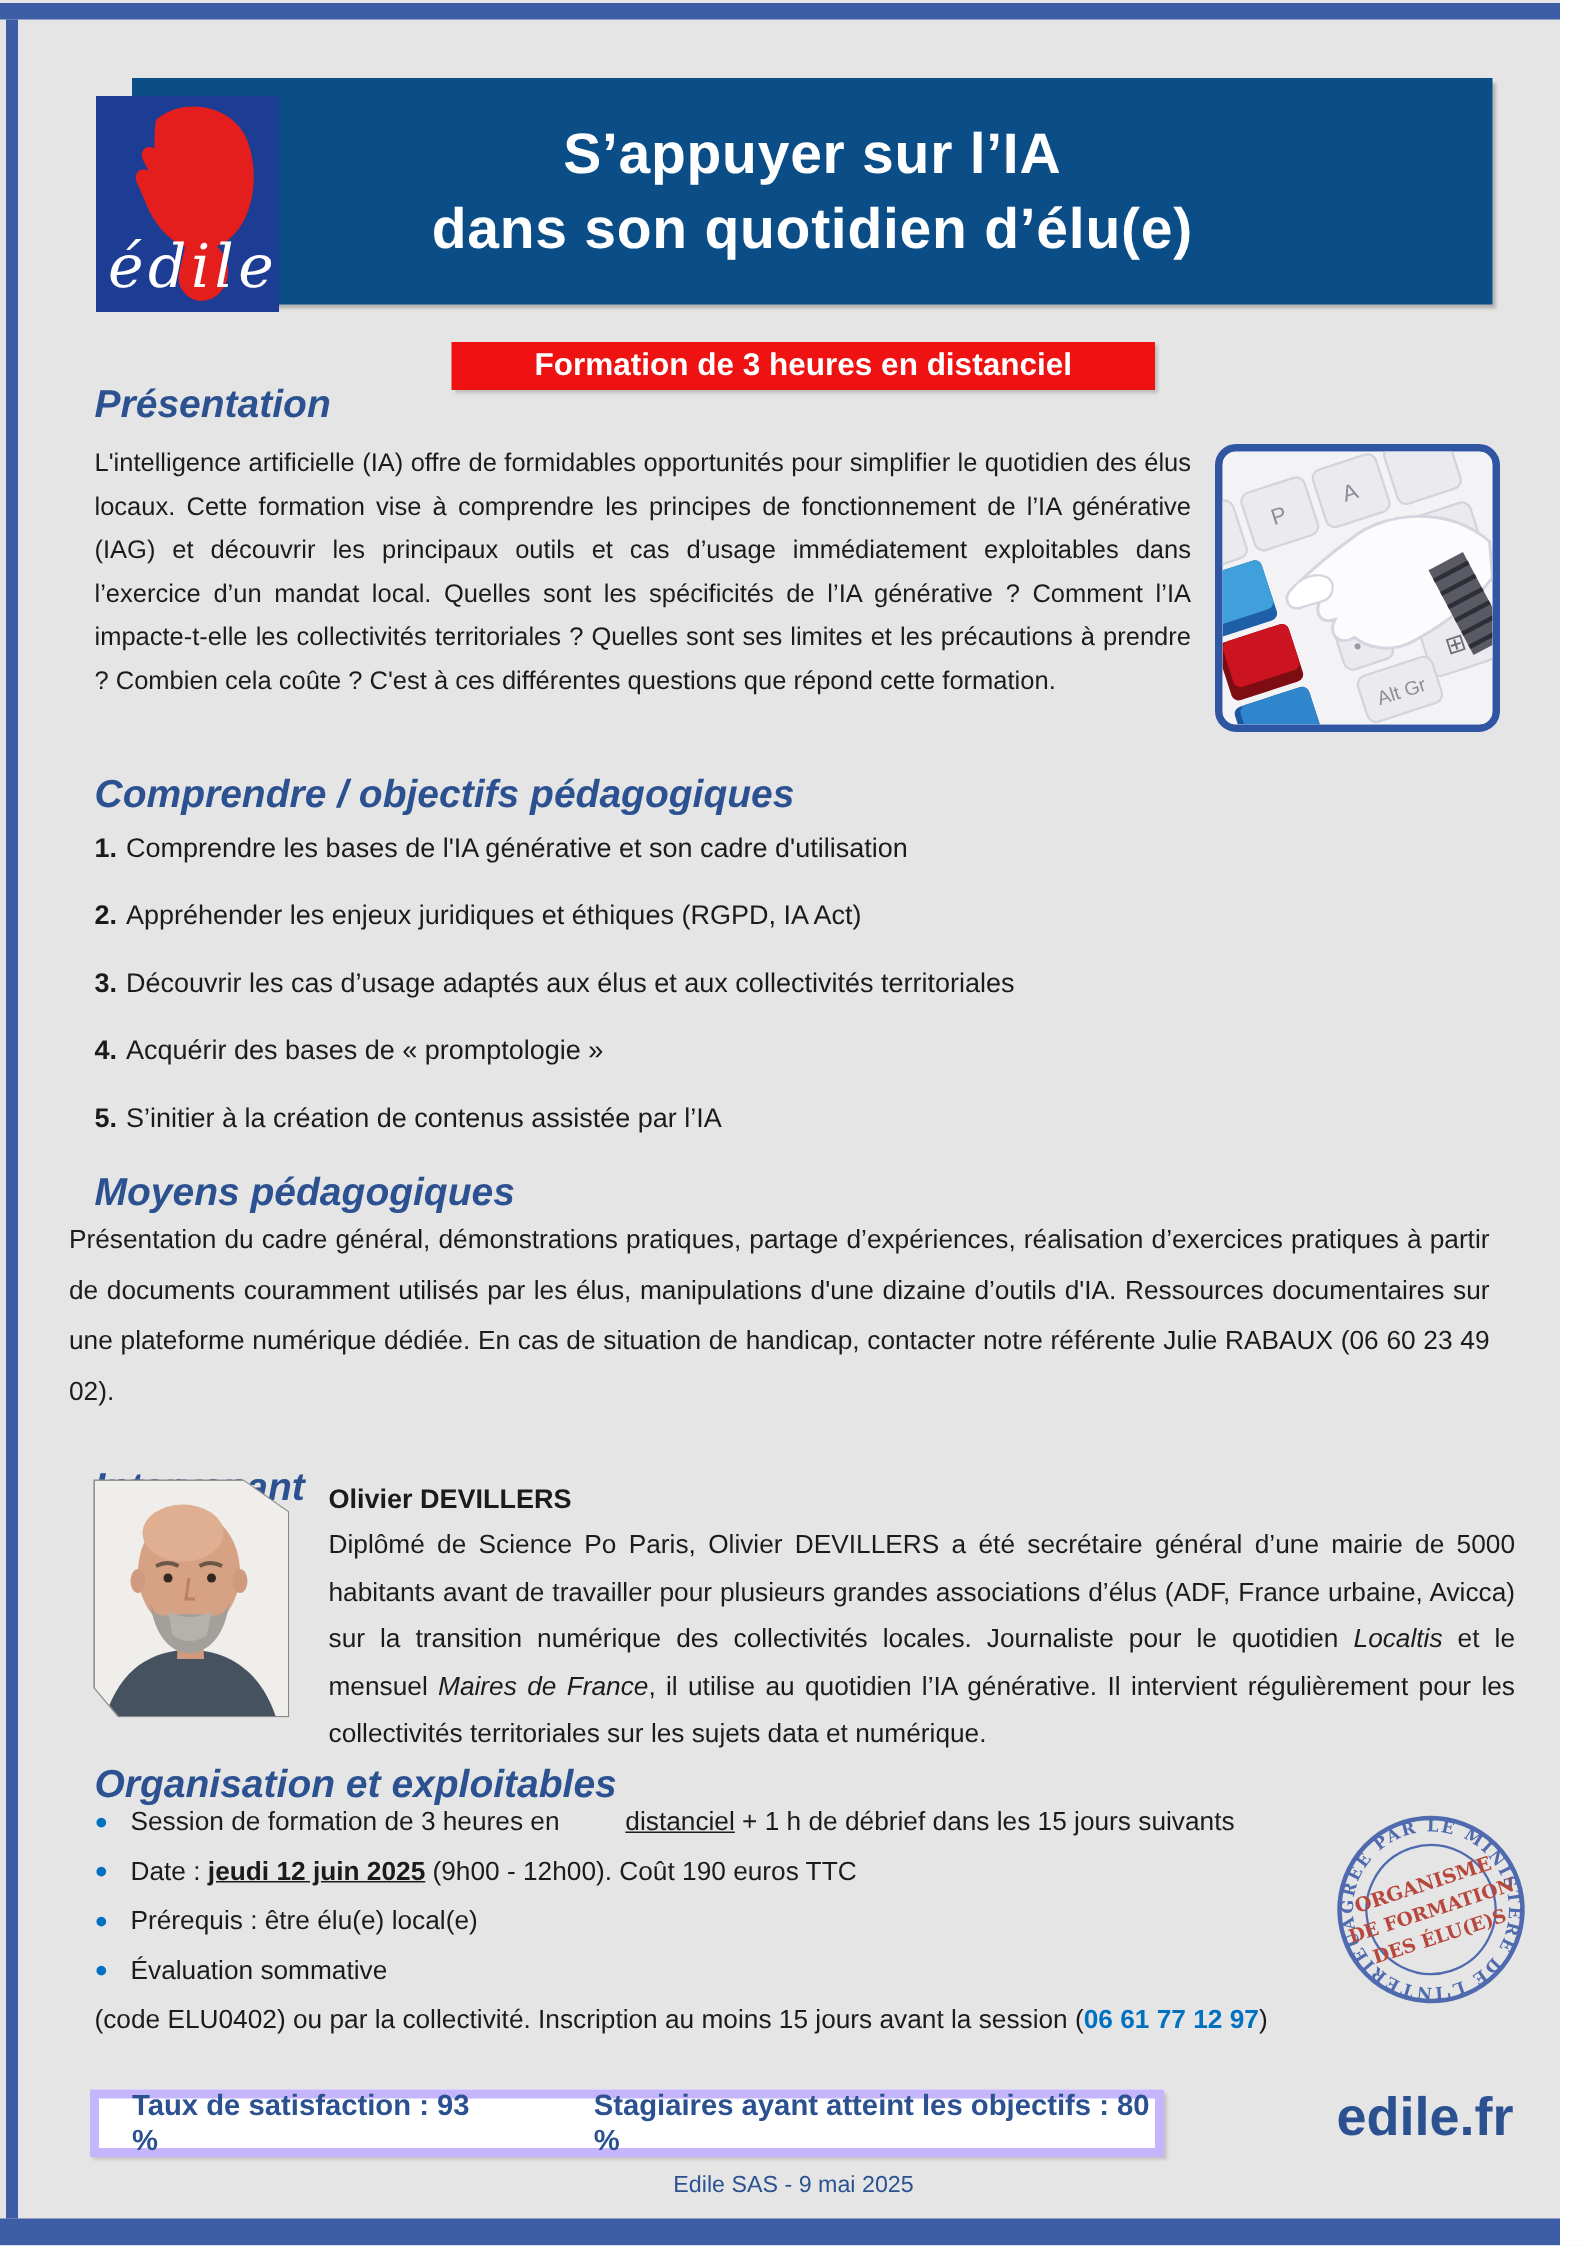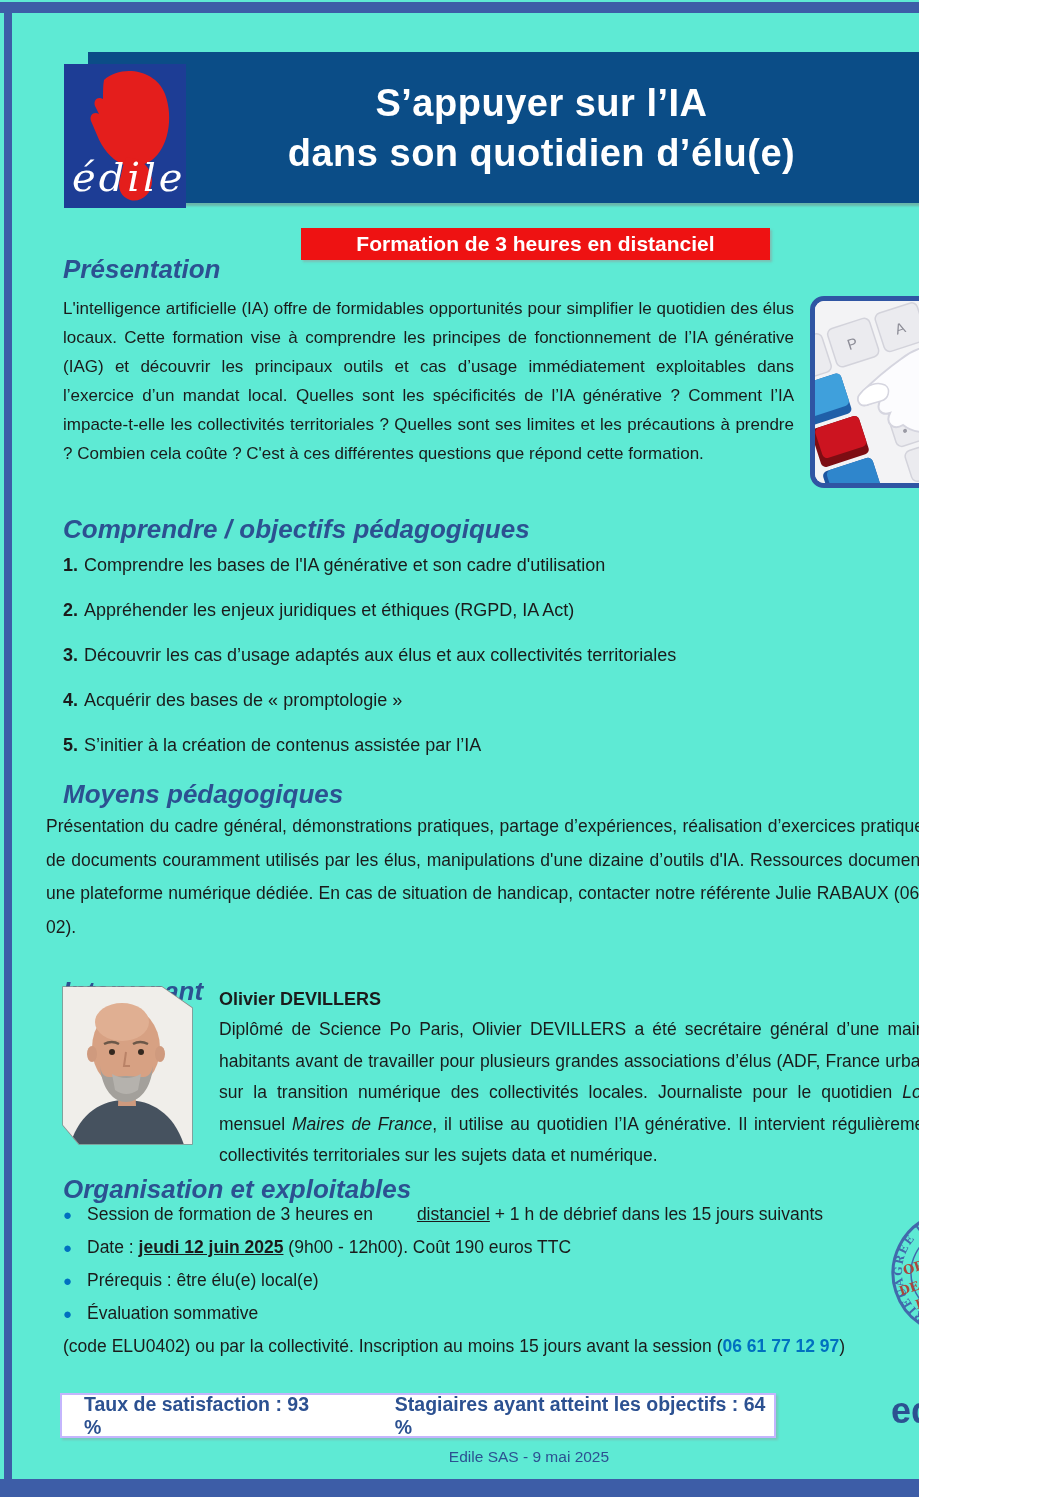--- a/index.html
+++ b/index.html
@@ -1,16 +1,16 @@
 <!DOCTYPE html>
 <html lang="fr"><head>
 <meta charset="utf-8">
 <style>
   html,body{margin:0;padding:0;background:#ffffff;}
-  .page{position:relative;width:919px;height:1497px;background:#5eead4;
+  .page{position:relative;width:1040px;height:1497px;background:#e5e5e5;
         font-family:"Liberation Sans",sans-serif;color:#1b1b1b;overflow:hidden;}
 
   
   .frame-top   {position:absolute;left:0;top:2px;width:1058px;height:11px;background:#3d5da7;}
   .frame-bottom{position:absolute;left:0;top:1479px;width:1058px;height:18px;background:#3d5da7;}
   .frame-left  {position:absolute;left:4px;top:13px;width:8px;height:1466px;background:#3d5da7;}
   .frame-right {position:absolute;left:1045px;top:13px;width:9px;height:1466px;background:#3d5da7;}
 
   
   .banner{position:absolute;left:88px;top:52px;width:907px;height:151px;background:#0b4d87;
@@ -52,21 +52,21 @@
   .org .bullet{position:relative;padding-left:24px;margin-bottom:11px;line-height:22px;}
   .org .bullet::before{content:"●";position:absolute;left:0;top:1px;color:#0070c0;font-size:15px;}
   .org .cont{margin-left:-14px;line-height:22px;padding-left:14px;}
   .org .u{text-decoration:underline;margin-left:39px;}
   .org .bu{font-weight:bold;text-decoration:underline;}
   .org .phone{color:#0070c0;font-weight:bold;}
 
   .stamp{position:absolute;left:877px;top:1196px;width:155px;height:155px;}
 
   
-  .stats{position:absolute;left:60px;top:1393px;width:716px;height:45px;border:2px solid #c4b5fd;
+  .stats{position:absolute;left:60px;top:1393px;width:716px;height:45px;border:6px solid #c4b5fd;
          background:#ffffff;display:flex;align-items:center;padding-left:22px;box-sizing:border-box;
          gap:72px;color:#2c5191;font-weight:bold;font-size:19.5px;box-shadow:2px 2px 2px rgba(150,150,150,.4);}
   .site{position:absolute;left:860px;top:1390px;width:180px;text-align:center;color:#2c5191;
         font-weight:bold;font-size:36px;}
   .foot-note{position:absolute;left:0;top:1448px;width:1058px;text-align:center;color:#2c5191;
              font-size:15.5px;}
 </style>
 </head>
 <body>
 
@@ -215,19 +215,19 @@
           <text x="77" y="64" font-size="13">ORGANISME</text>
           <text x="77" y="82" font-size="12.5">DE FORMATION</text>
           <text x="77" y="100" font-size="12.5">DES ÉLU(E)S</text>
         </g>
       </g>
     </svg>
   </div>
 
   <div class="stats">
     <span>Taux de satisfaction : 93 %</span>
-    <span>Stagiaires ayant atteint les objectifs : 64 %</span>
+    <span>Stagiaires ayant atteint les objectifs : 80 %</span>
   </div>
 
   <div class="site">edile.fr</div>
   <div class="foot-note">Edile SAS - 9 mai 2025</div>
 
 </div>
 
 </body></html>

